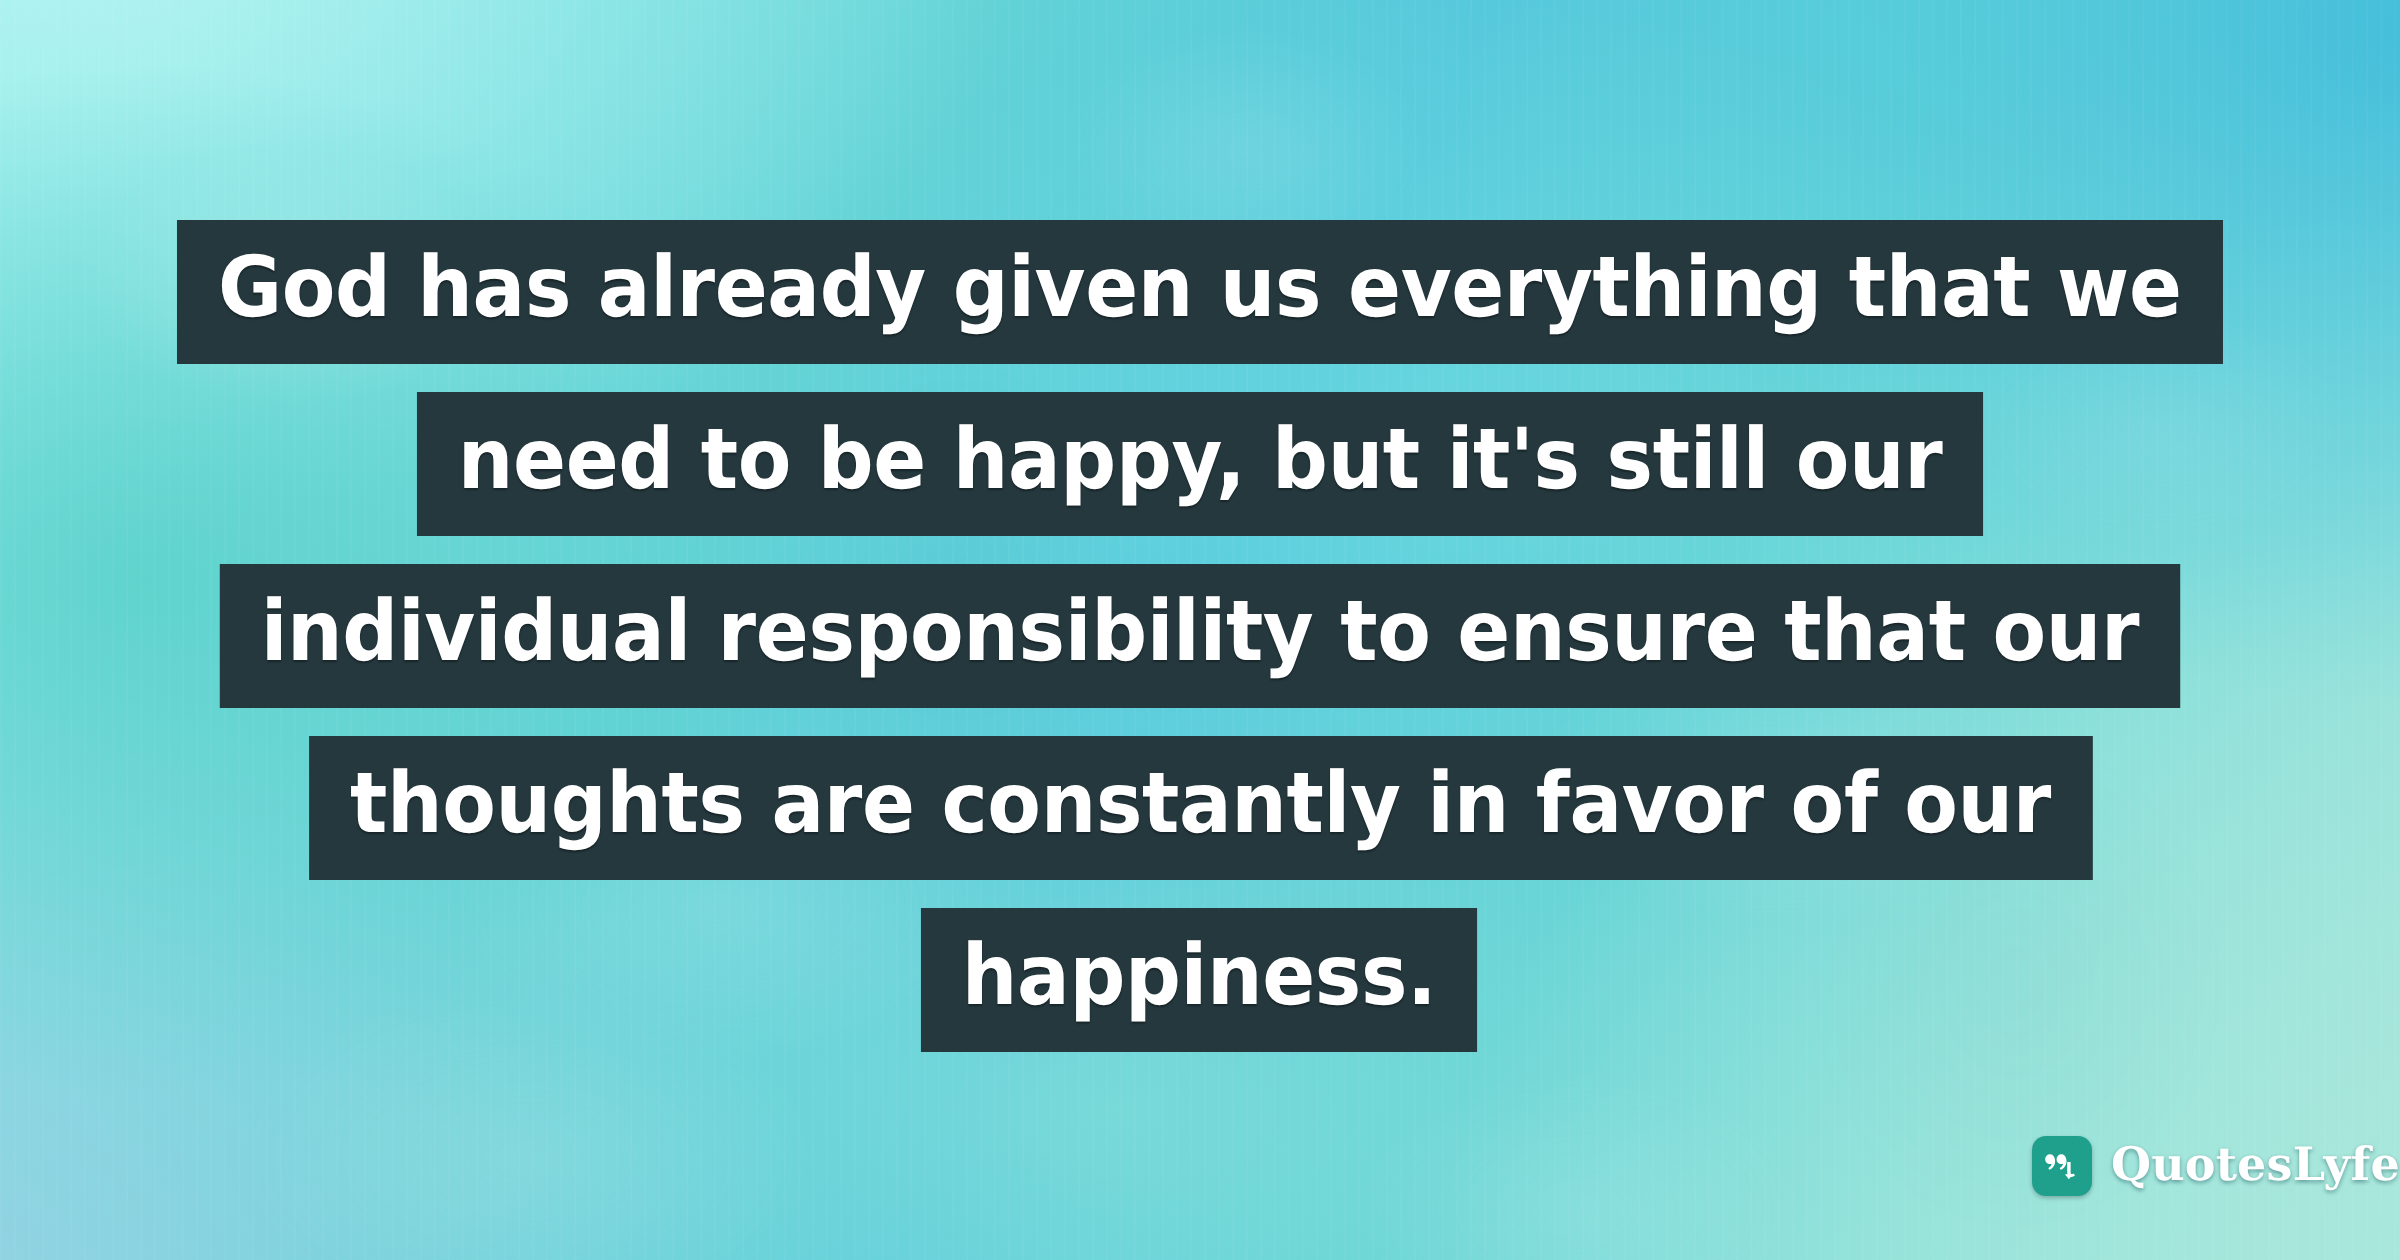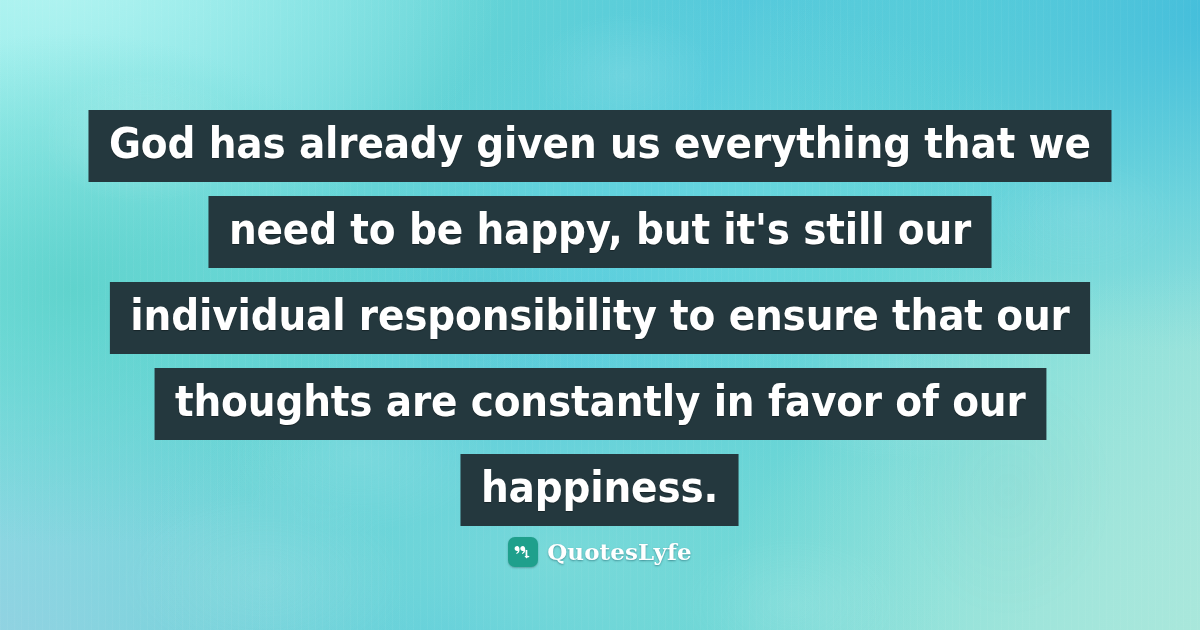--- a/index.html
+++ b/index.html
@@ -119,24 +119,24 @@
     margin:0 0 14px 0;
     white-space:nowrap;
     transform:scaleX(0.93);
     text-shadow:0 1px 1px rgba(0,0,0,0.35);
   }
 
   
   #brand-watermark {
     position:absolute;
     left:0; right:0;
-    top:537px;
+    top:568px;
     display:flex;
     align-items:center;
-    justify-content:center;
+    justify-content:flex-end;
     gap:9px;
     z-index:3;
   }
 
   #brand-logo-icon {
     width:30px; height:30px;
     border-radius:7px;
     background:#1FA08C;
     display:flex;
     align-items:center;

